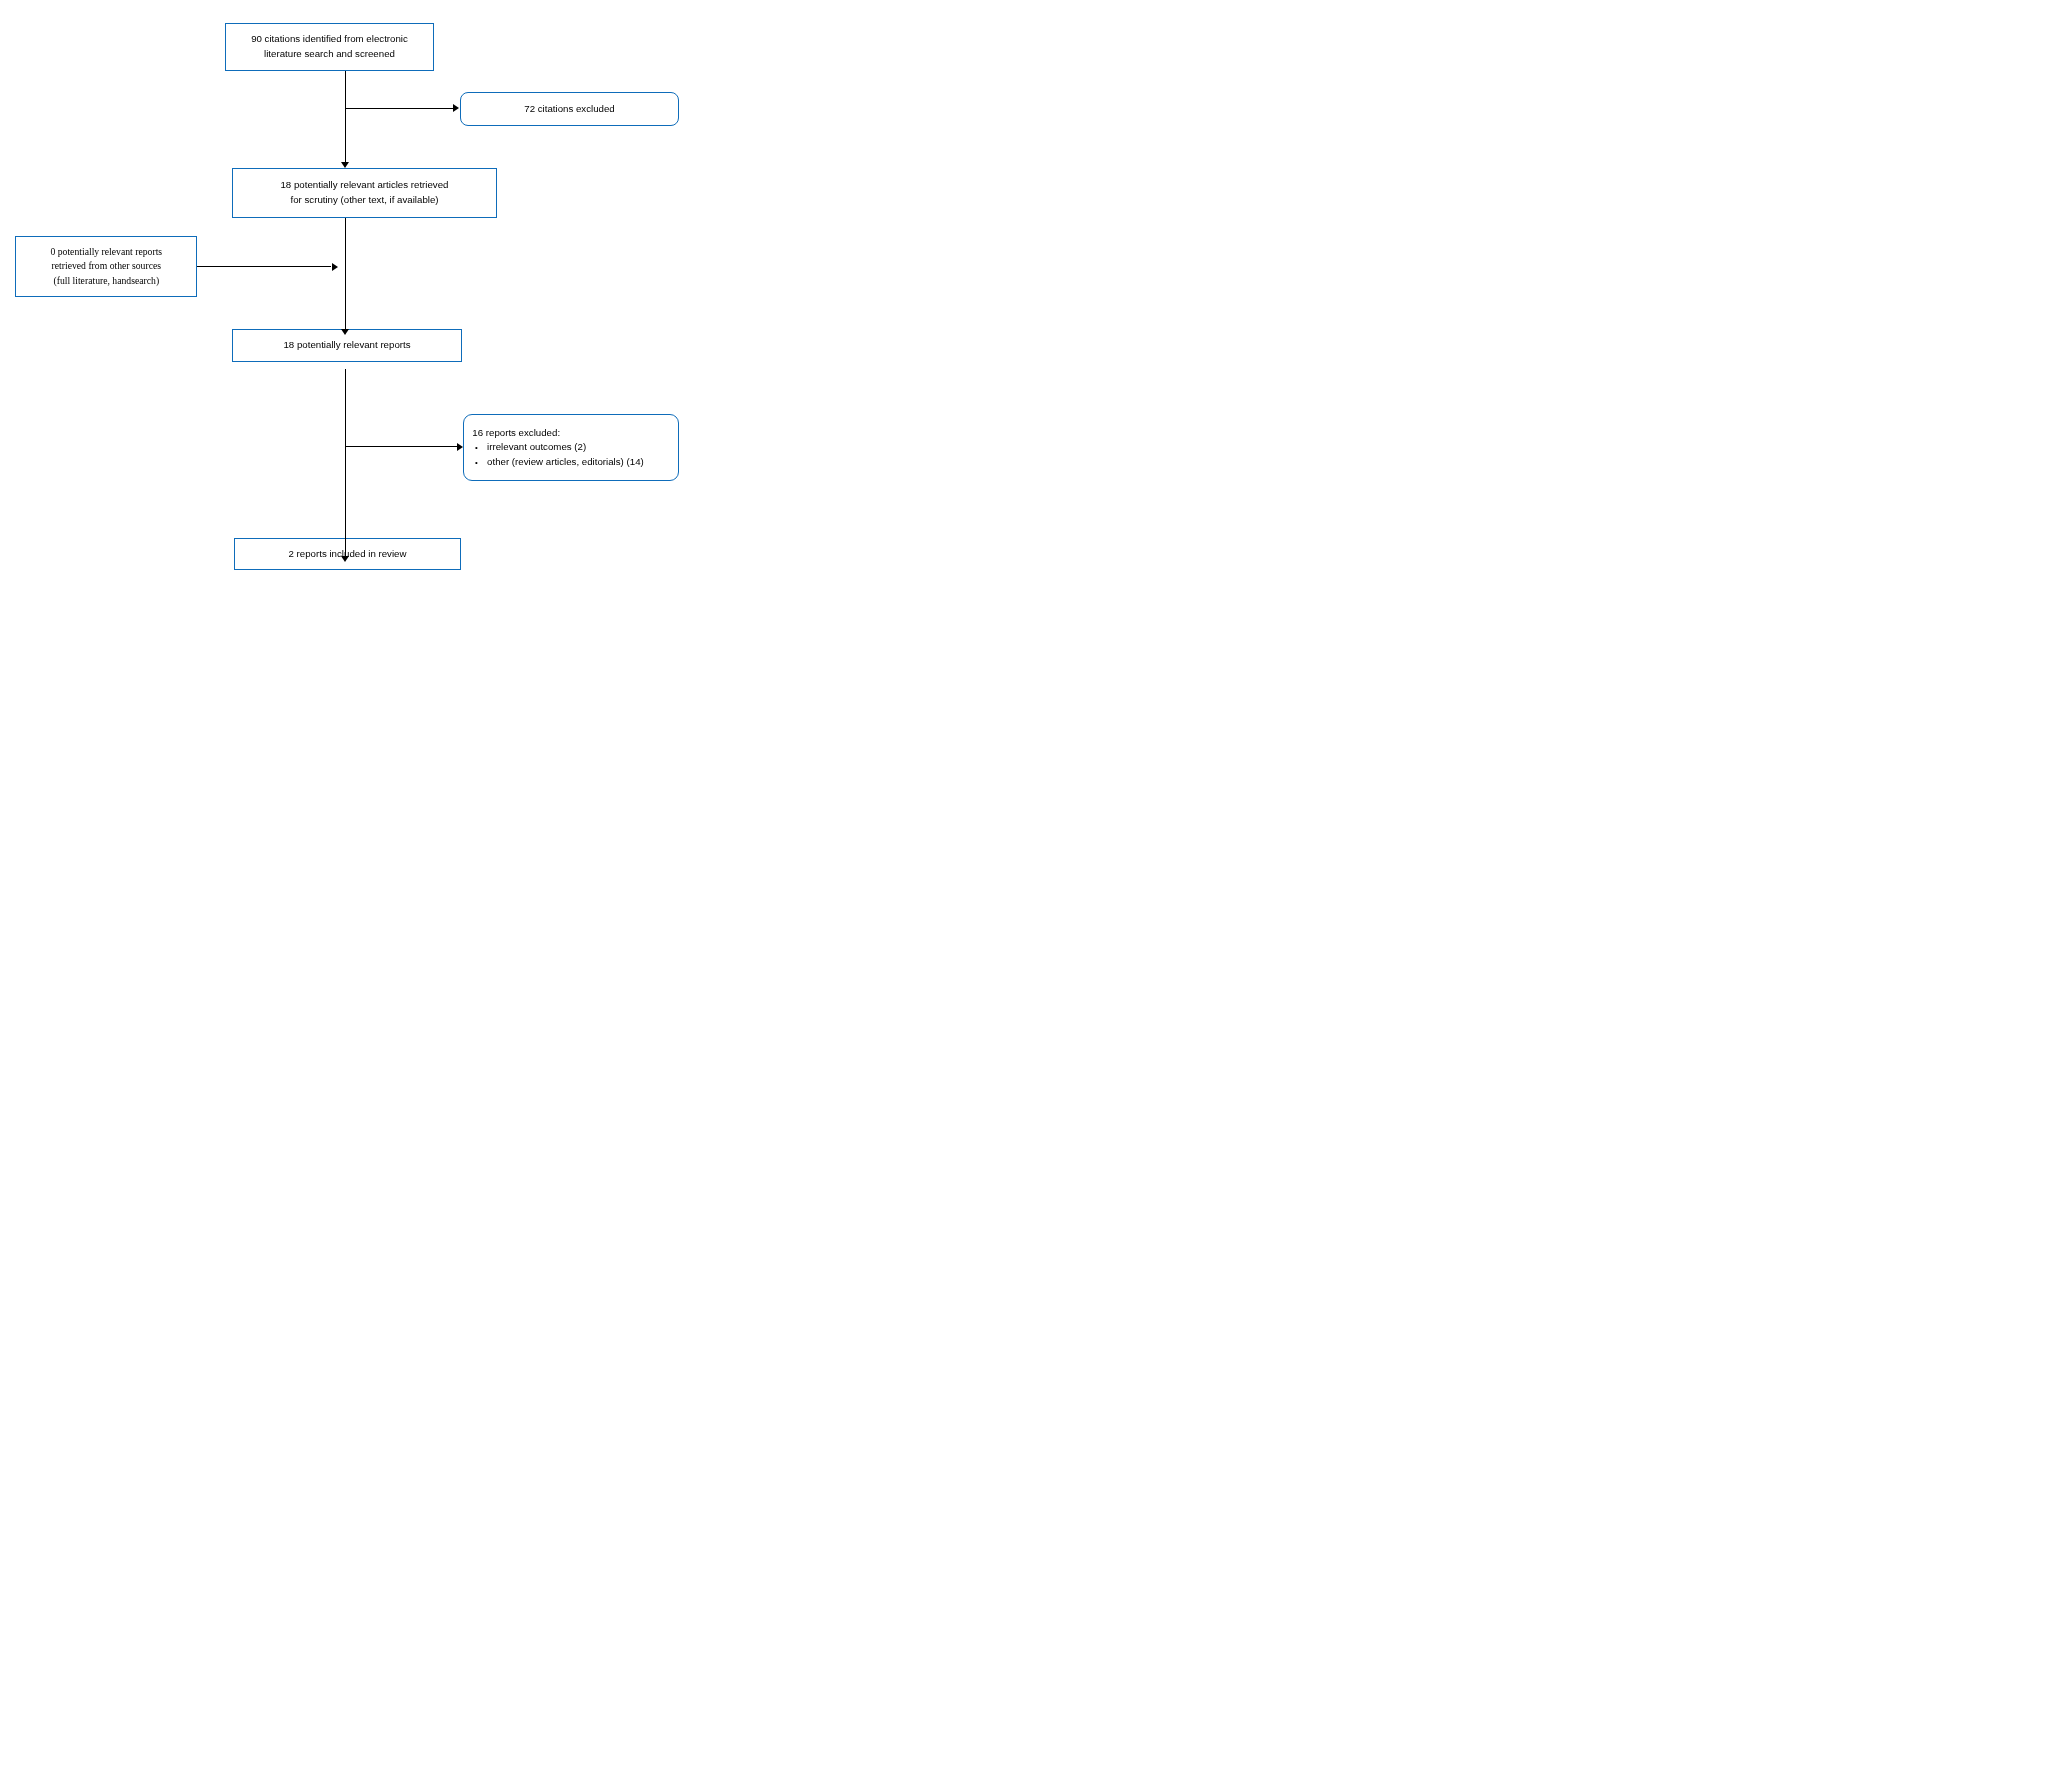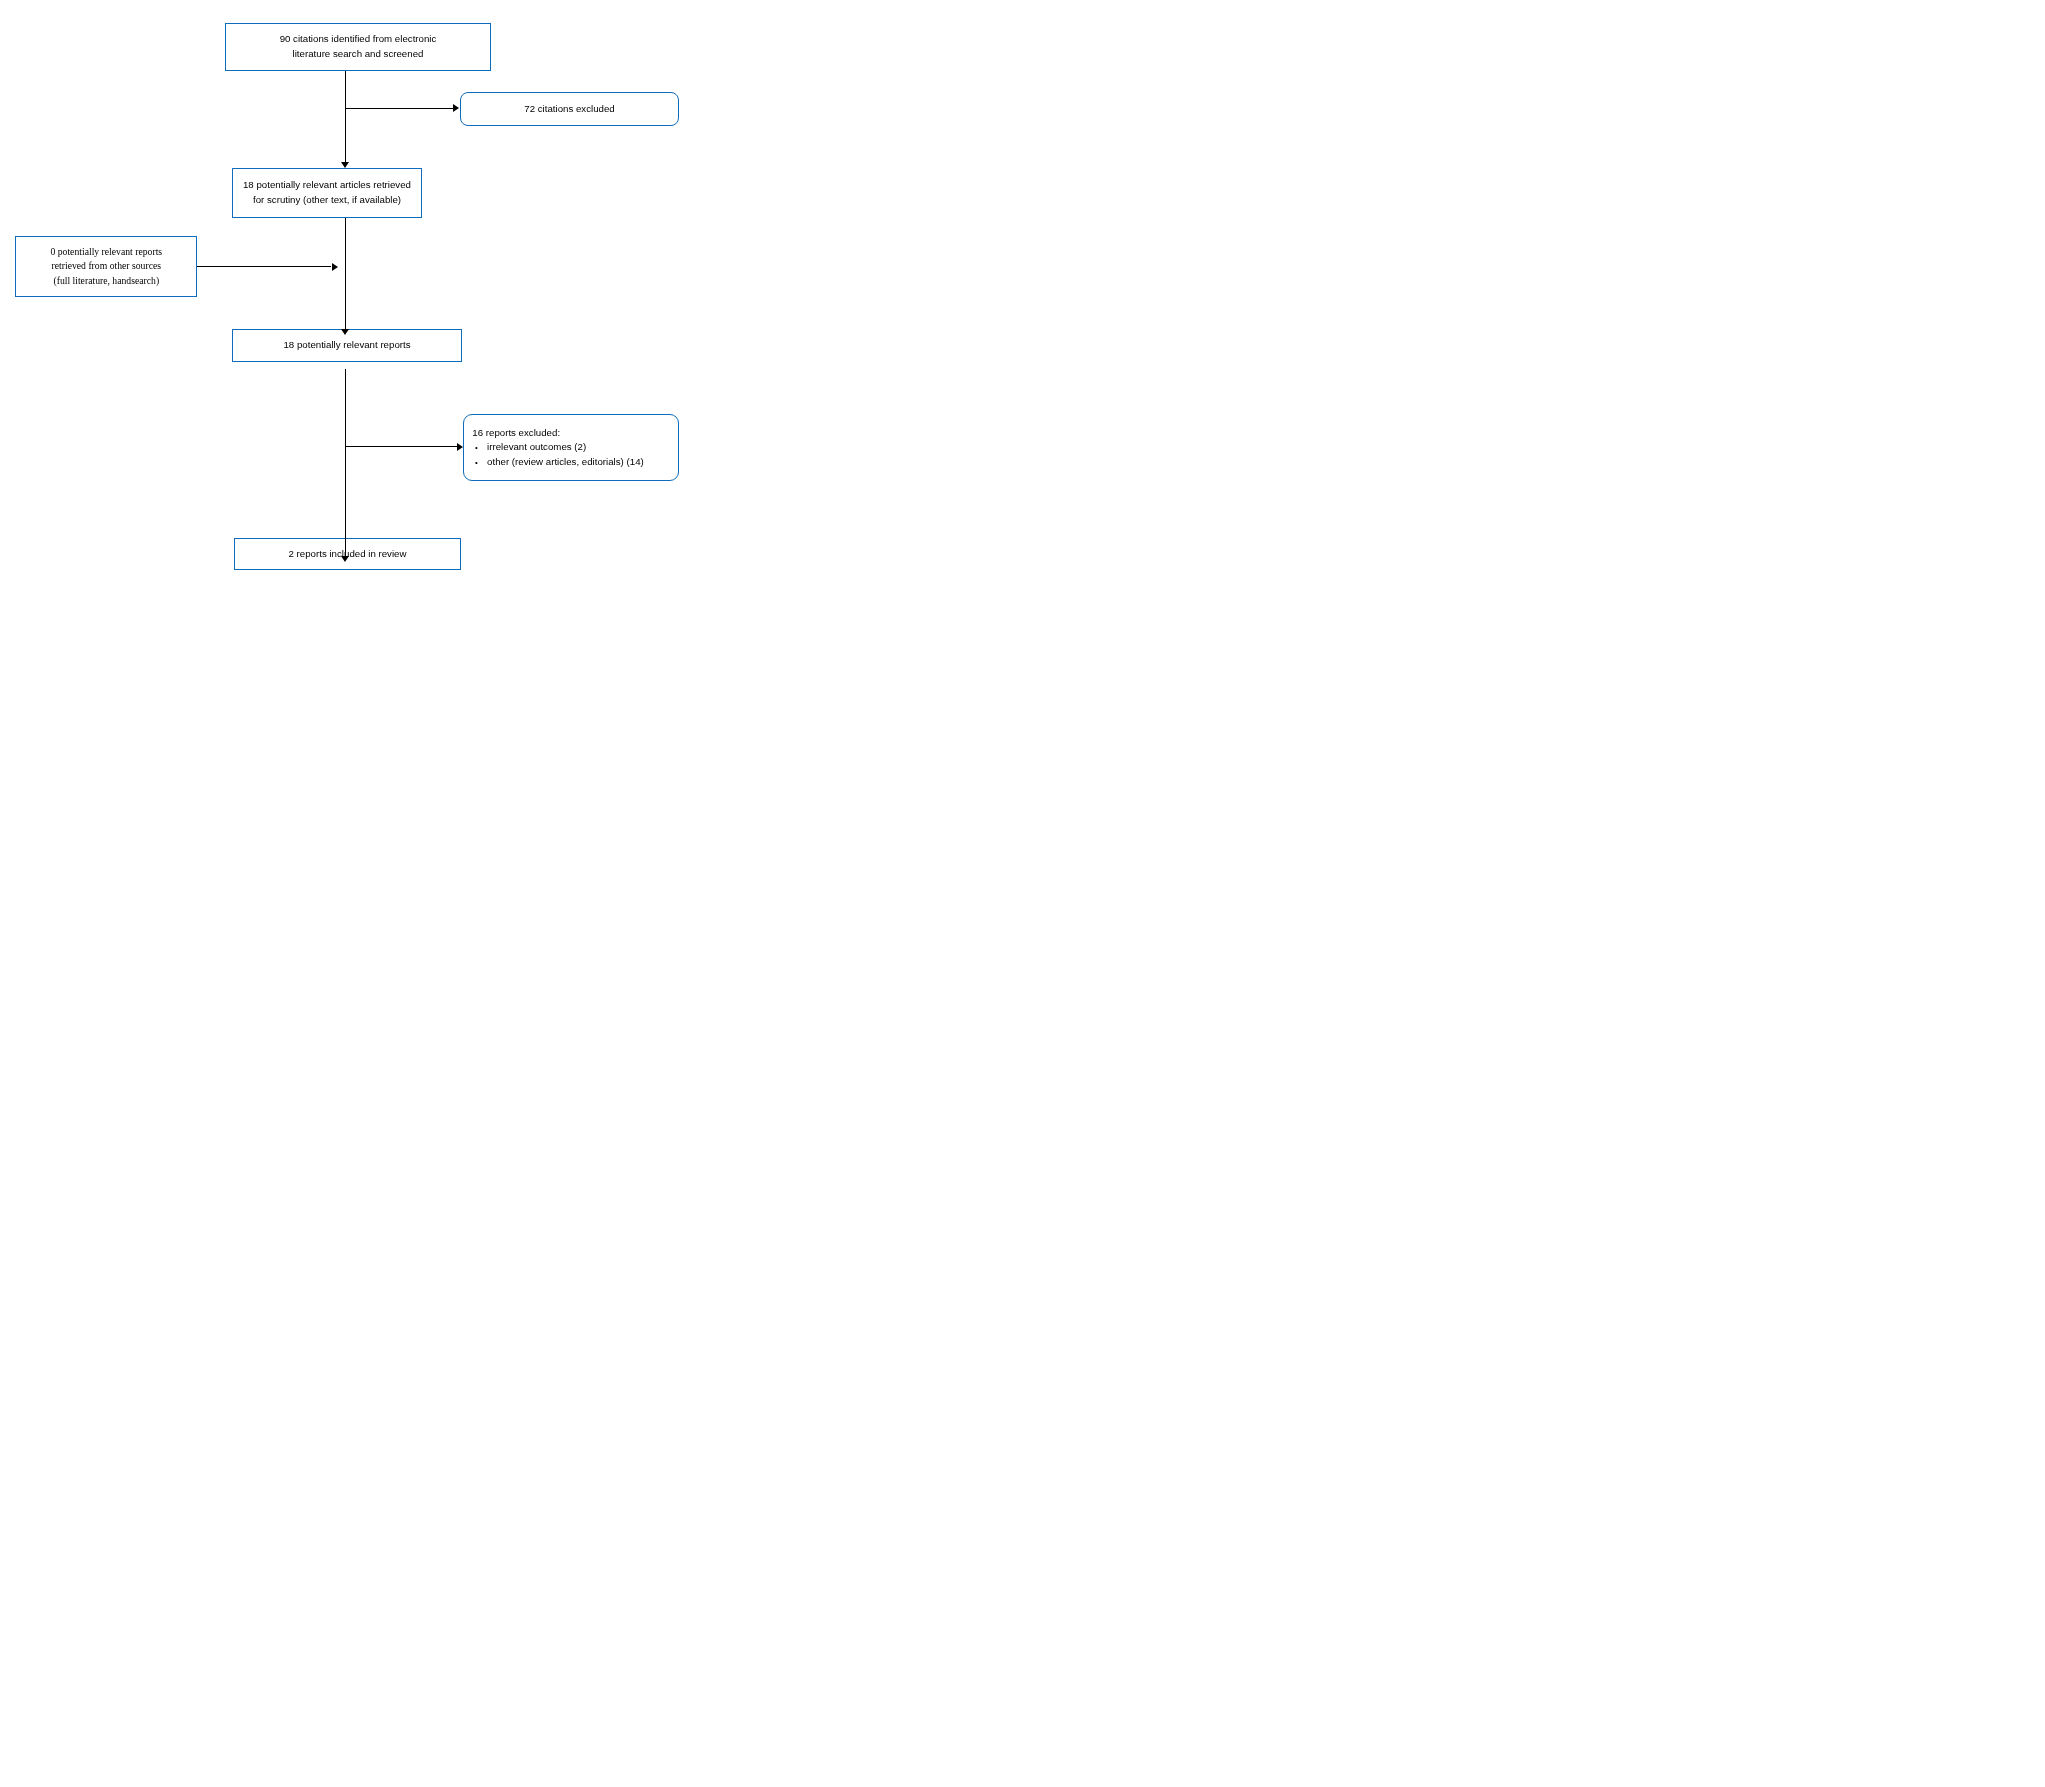--- a/index.html
+++ b/index.html
@@ -42,23 +42,23 @@
     align-items: baseline;
   }
   .bullet-glyph {
     width: 12px;
     flex: 0 0 12px;
     text-align: left;
     padding-left: 2.8px;
     font-size: 7.9px;
   }
   
-  #box-identified        { left: 225px;  top: 23px;   width: 266px; height: 48px; }
+  #box-identified        { left: 225px;  top: 23px;   width: 209px; height: 48px; }
   #box-excluded-citations{ left: 460px;  top: 92px;  width: 219px; height: 34px; border-radius: 8px;  }
-  #box-retrieved         { left: 232px;  top: 168px;  width: 190px; height: 50px; }
+  #box-retrieved         { left: 232px;  top: 168px;  width: 265px; height: 50px; }
   #box-other-sources     { left: 15.3px;   top: 236px;  width: 182px; height: 61px; font-family: Liberation Serif, serif; }
   #box-relevant-reports  { left: 232px;  top: 329px;  width: 230px; height: 33px;  }
   #box-excluded-reports  { left: 463px; top: 414px;  width: 216px; height: 67px; }
   #box-included          { left: 234px;  top: 538px; width: 227px; height: 32px;  }
   
   .vline, .hline { position: absolute; background: var(--arrow, #000000); }
   .head-down {
     position: absolute;
     width: 0; height: 0;
     border-left: 4.2px solid transparent;

